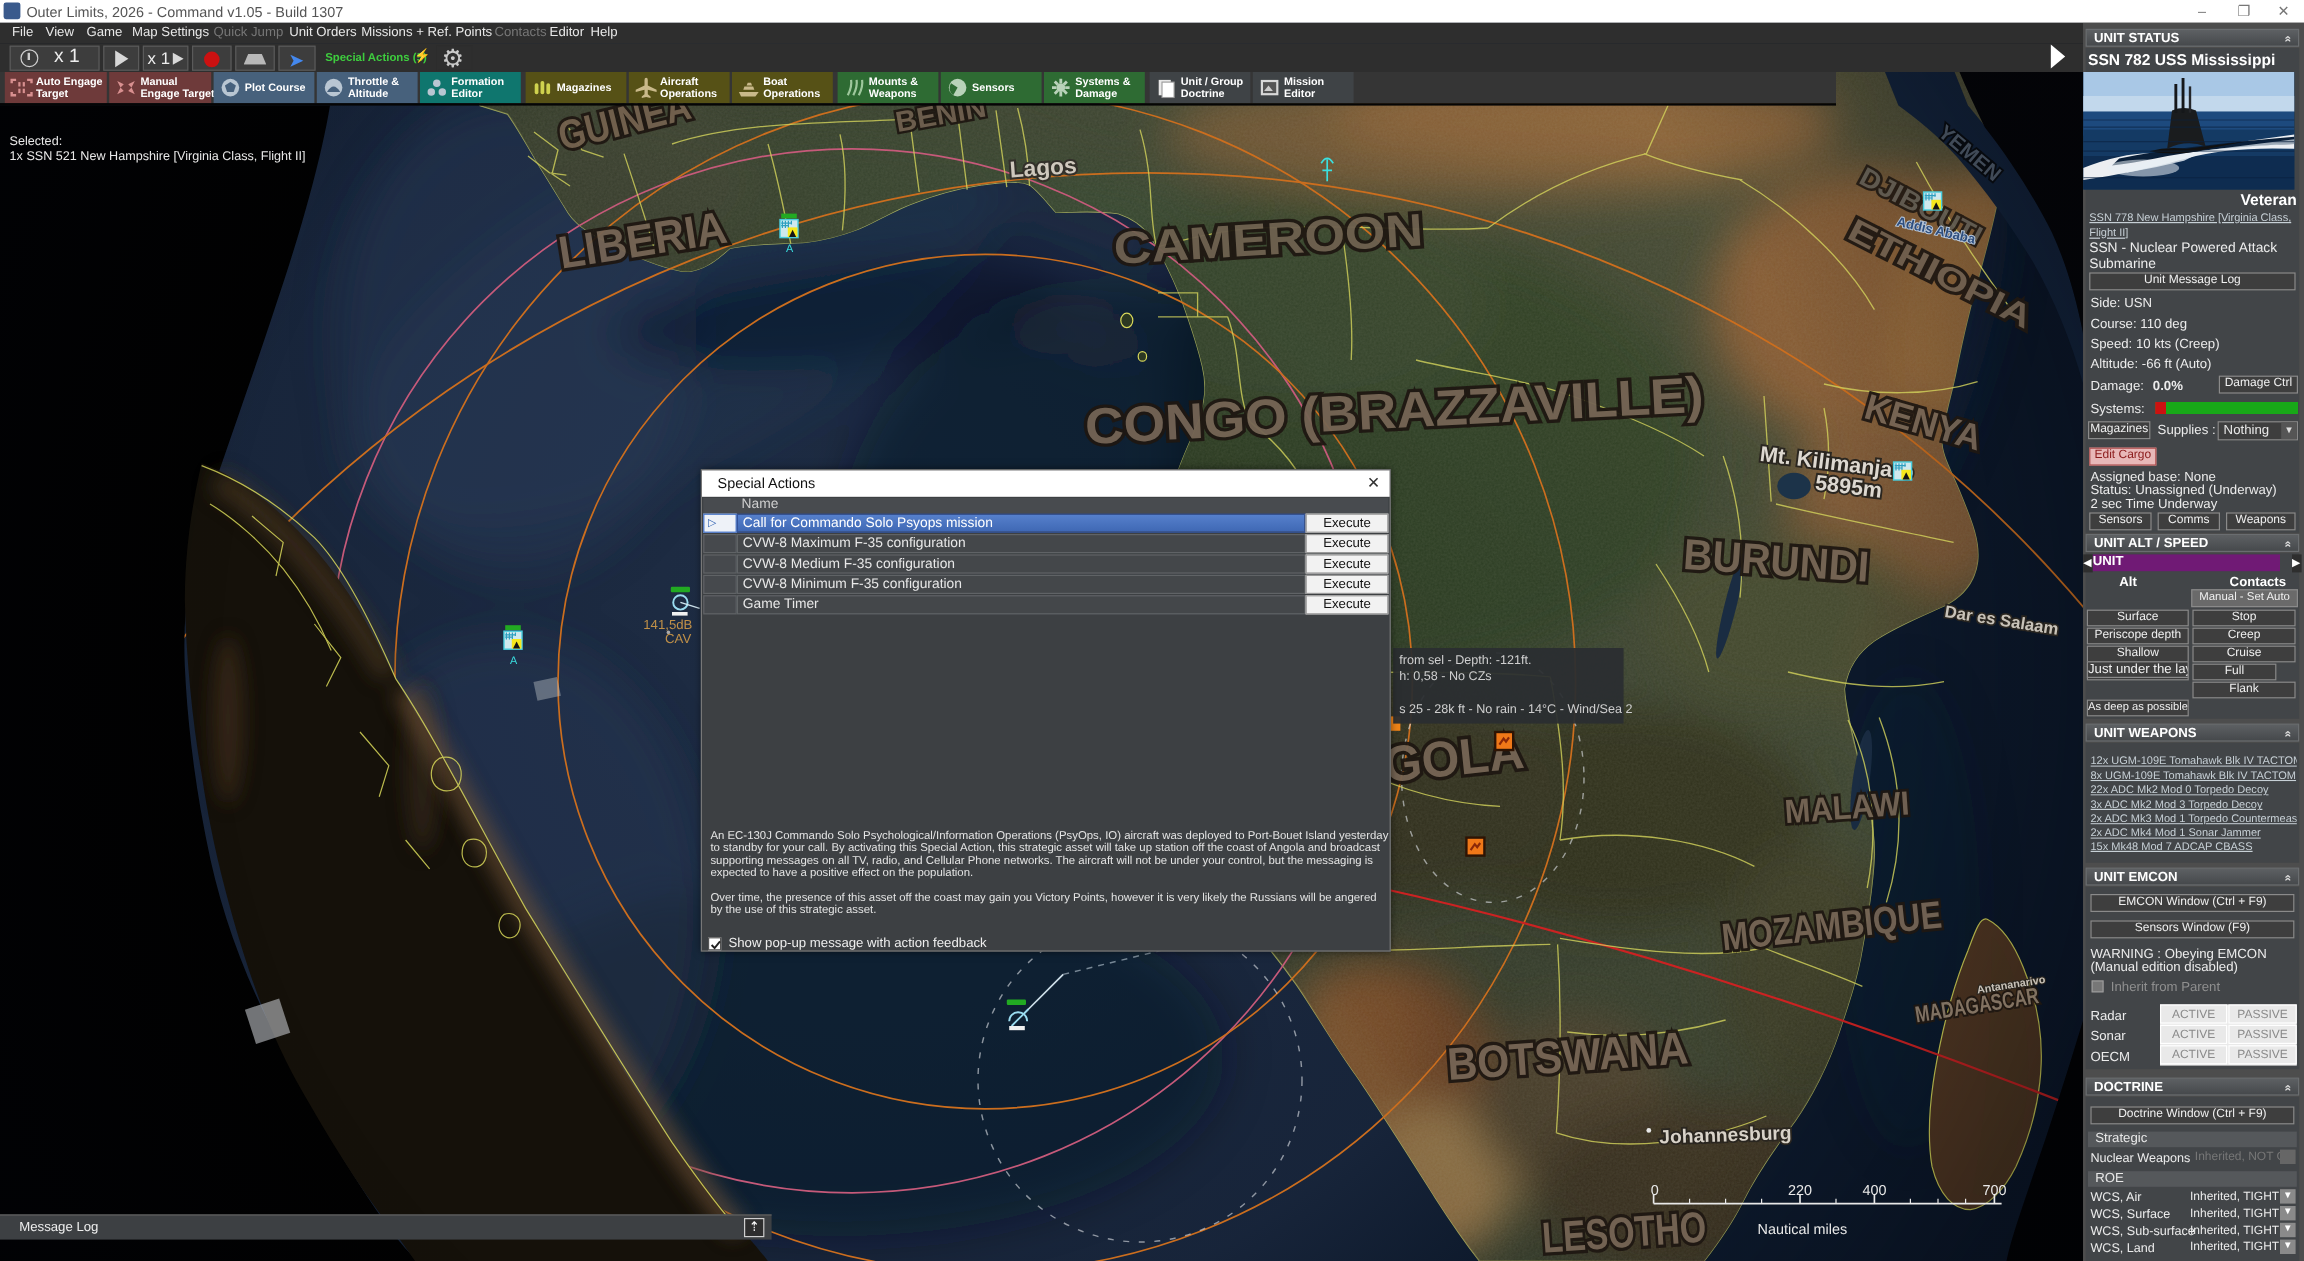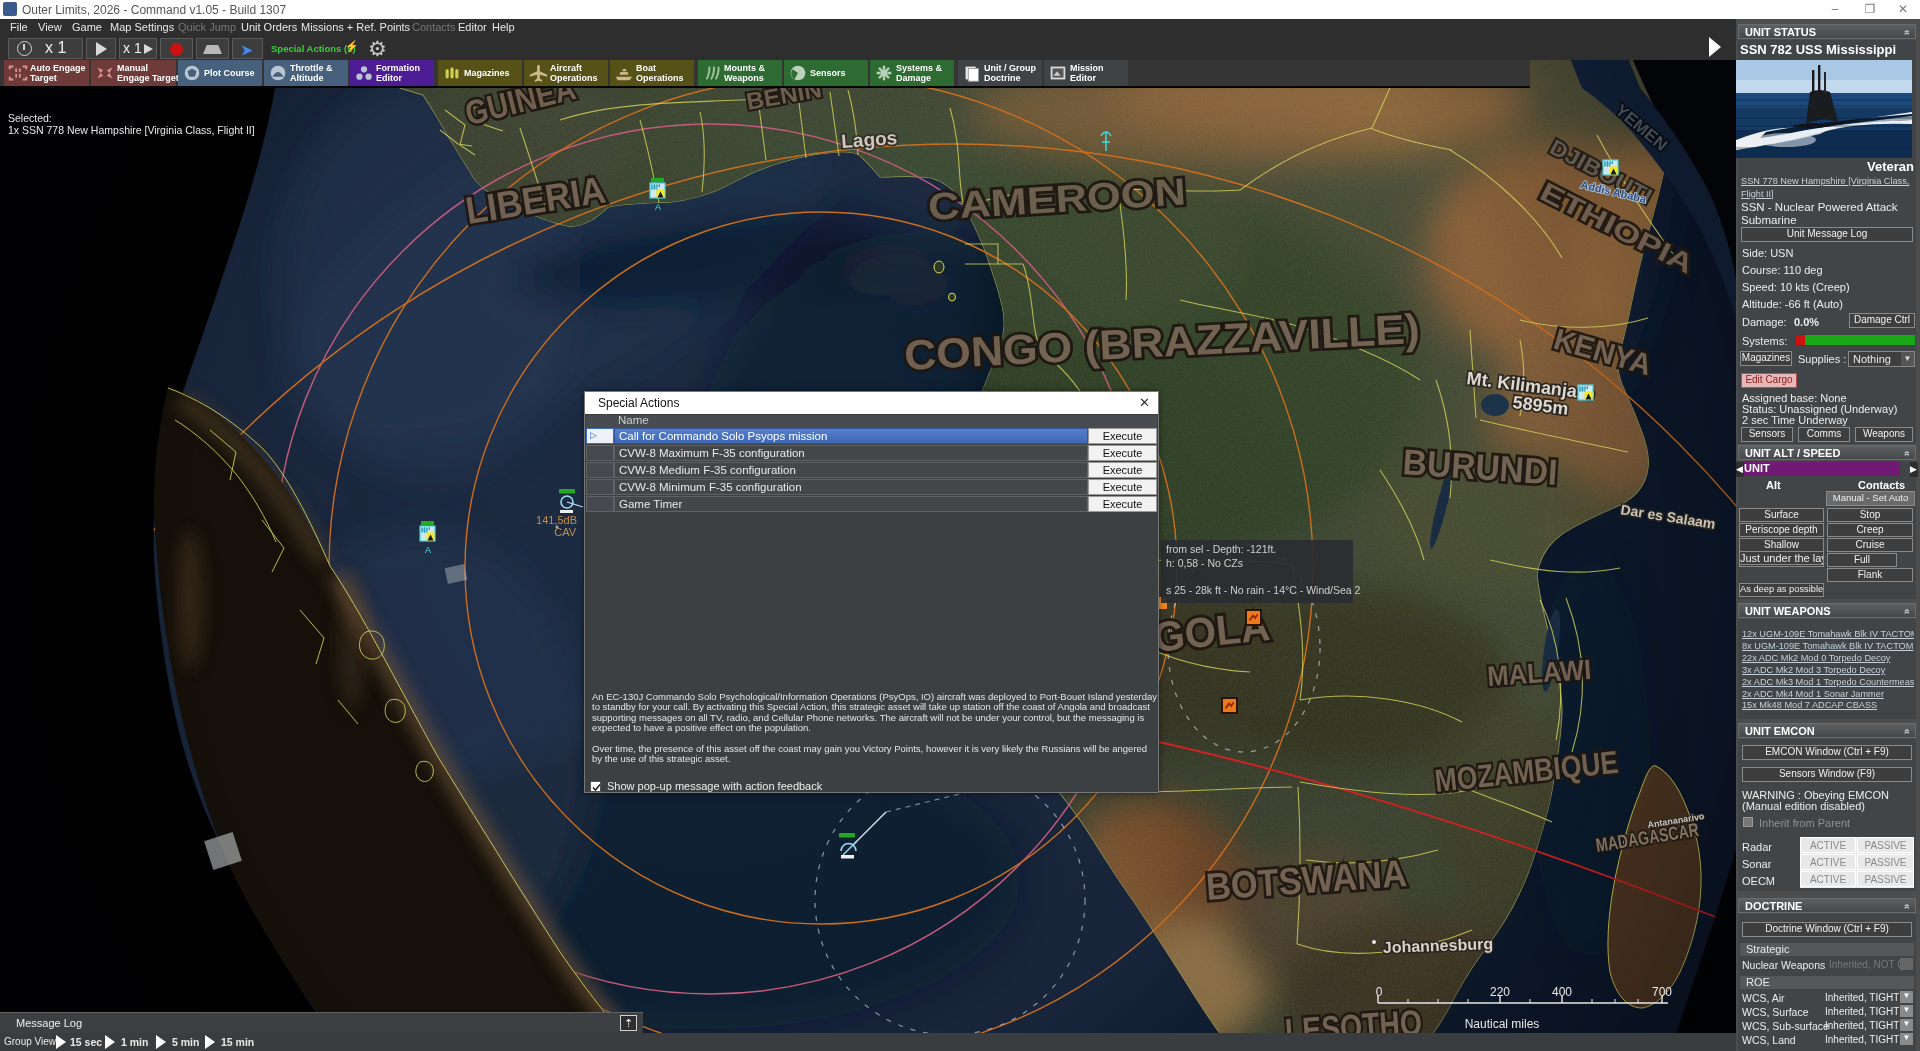--- a/index.html
+++ b/index.html
@@ -413,21 +413,21 @@
         </svg>
         <span class="tx">Plot Course</span>
       </div>
     <div class="t2b" style="left:264px;width:84px;background:#47617c">
         <svg class="ic" viewBox="0 0 24 20">
           <circle cx="12" cy="10" r="8" fill="#b9c6d2"></circle>
           <path d="M6 14 q6 -10 12 0 z" fill="#47617c"></path>
         </svg>
         <span class="tx">Throttle &amp;<br>Altitude</span>
       </div>
-    <div class="t2b" style="left:350px;width:84px;background:#4c1d95">
+    <div class="t2b" style="left:350px;width:84px;background:#0f766e">
         <svg class="ic" viewBox="0 0 24 20">
           <g fill="#b9c6d2">
             <circle cx="12" cy="6" r="3.4"></circle>
             <circle cx="7" cy="14" r="3.4"></circle>
             <circle cx="17" cy="14" r="3.4"></circle>
           </g>
         </svg>
         <span class="tx">Formation<br>Editor</span>
       </div>
     <div class="t2b" style="left:438px;width:84px;background:#565116">
@@ -497,21 +497,21 @@
           <rect x="6" y="5" width="12" height="10" fill="#555"></rect>
           <path d="M7 13 l4-5 4 5z" fill="#ccc"></path>
         </svg>
         <span class="tx">Mission<br>Editor</span>
       </div>
   </div>
   <div id="blackline" class="abs"></div>
 
   <div id="selbox" class="abs">
       <div style="position:absolute;left:8px;top:2px;font-size:10.5px">Selected:</div>
-  <div style="position:absolute;left:8px;top:14px;font-size:10.5px">1x SSN 778 New Hampshire [Virginia Class, Flight II]</div>
+  <div style="position:absolute;left:8px;top:14px;font-size:10.5px">1x SSN 521 New Hampshire [Virginia Class, Flight II]</div>
     </div>
 
   <div id="dlg" class="abs">
     <div id="dlgtitle">
         <span class="tt">Special Actions</span>
         <span id="dlgx">✕</span>
       </div>
     <div style="position:absolute;left:1px;top:23px;width:571px;height:13px;background:#484b4f;color:#cfcfcf;font-size:11.5px">
         <span style="position:absolute;left:32px;top:-1px">Name</span>
       </div>
@@ -681,24 +681,13 @@
       <div style="position:absolute;left:164px;top:1000px;width:13px;height:12px;background:#8a8a8a;color:#fff;font-size:8px;text-align:center">▼</div>
     <div class="slab" style="left:6px;top:1015px;font-size:10.5px">WCS, Land</div>
       <div class="slab" style="left:89px;top:1015px;font-size:10px">Inherited, TIGHT</div>
       <div style="position:absolute;left:164px;top:1014px;width:13px;height:12px;background:#8a8a8a;color:#fff;font-size:8px;text-align:center">▼</div>
   </div>
 
   <div id="msgbar" class="abs" style="left:0;top:1012px;width:643px;height:21px;background:#3d4043;border-top:1px solid #606060;color:#eee;font-size:11.5px">
     <span style="position:absolute;left:16px;top:4px;font-size:11px">Message Log</span>
     <div style="position:absolute;left:620px;top:2px;width:17px;height:16px;background:#2e2e2e;border:1px solid #cfcfcf;color:#fff;text-align:center;font-size:11px;line-height:15px">⇡</div>
   </div>
-  <div id="botbar" class="abs" style="left:0;top:1033px;width:1736px;height:18px;background:#3a3d3f;color:#e8e8e8;font-size:10.5px">
-    <span style="position:absolute;left:4px;top:3px;font-size:10px">Group View</span>
-    <span style="position:absolute;left:56px;top:2px;width:0;height:0;border-left:10px solid #fff;border-top:7px solid transparent;border-bottom:7px solid transparent"></span>
-    <span style="position:absolute;left:70px;top:3px;font-weight:bold">15 sec</span>
-    <span style="position:absolute;left:105px;top:2px;width:0;height:0;border-left:10px solid #fff;border-top:7px solid transparent;border-bottom:7px solid transparent"></span>
-    <span style="position:absolute;left:121px;top:3px;font-weight:bold">1 min</span>
-    <span style="position:absolute;left:156px;top:2px;width:0;height:0;border-left:10px solid #fff;border-top:7px solid transparent;border-bottom:7px solid transparent"></span>
-    <span style="position:absolute;left:172px;top:3px;font-weight:bold">5 min</span>
-    <span style="position:absolute;left:205px;top:2px;width:0;height:0;border-left:10px solid #fff;border-top:7px solid transparent;border-bottom:7px solid transparent"></span>
-    <span style="position:absolute;left:221px;top:3px;font-weight:bold">15 min</span>
-  </div>
 </div>
 
 </body></html>

